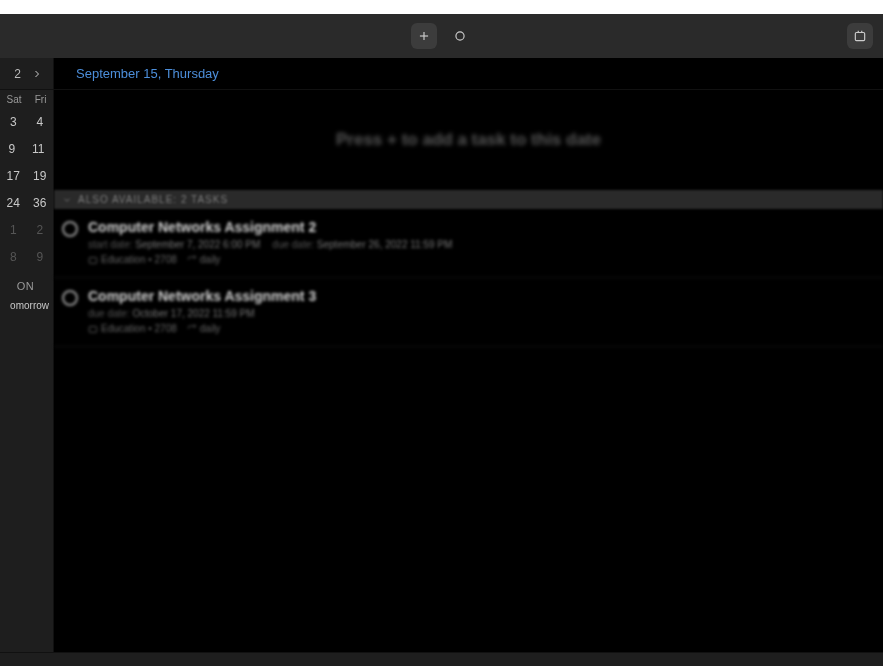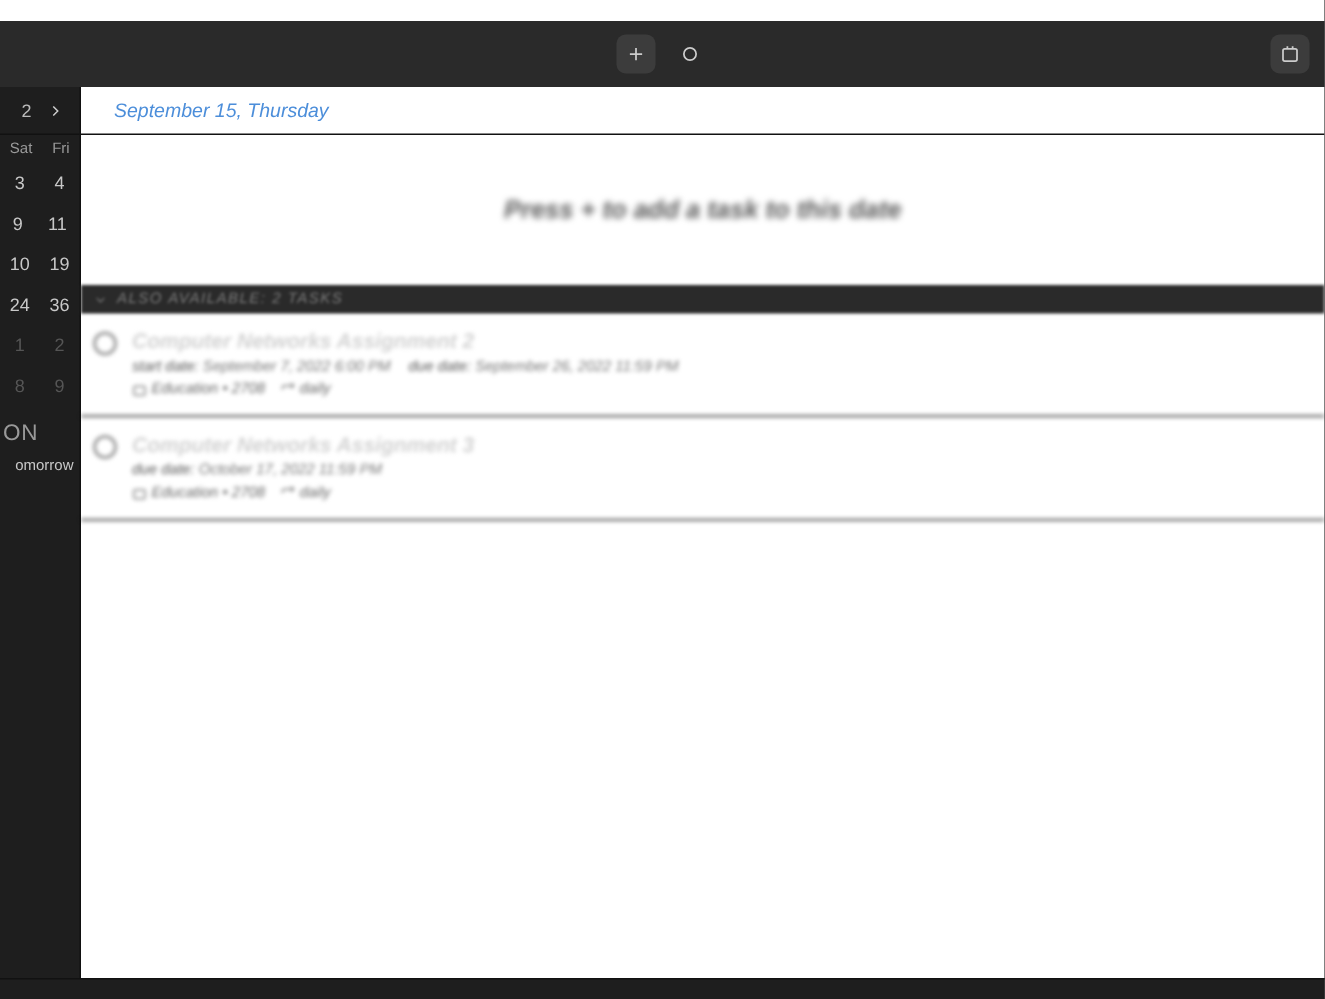--- a/index.html
+++ b/index.html
@@ -96,40 +96,39 @@
   .mini-cal-row {
     display: flex;
     height: 27px;
     align-items: center;
     justify-content: space-around;
     font-size: 12px;
     color: #c8c8c8;
   }
   .mini-cal-row .dim { color: #555; }
   .section-label {
-    font-size: 15px;
+    font-size: 11px;
     color: #999;
     padding: 10px 4px 2px 2px;
-    text-align: left;
+    text-align: center;
     letter-spacing: 0.5px;
   }
   .quick-item {
     font-size: 10px;
     color: #c8c8c8;
     padding: 6px 4px 6px 0;
     text-align: right;
     cursor: pointer;
   }
 
   .main {
     flex: 1;
     display: flex;
     flex-direction: column;
-    background: #ffffff;
-    font-style: italic;
+    background: #000000;
   }
   .date-title-bar {
     height: 32px;
     padding-left: 22px;
     display: flex;
     align-items: center;
     border-bottom: 1px solid #111;
   }
   .date-title {
     font-size: 13px;
@@ -260,21 +259,21 @@
     <div id="mini-cal">
         <div class="mini-cal-row">
           <span>3</span>
           <span>4</span>
         </div>
         <div class="mini-cal-row">
           <span>9</span>
           <span>11</span>
         </div>
         <div class="mini-cal-row">
-          <span>10</span>
+          <span>17</span>
           <span>19</span>
         </div>
         <div class="mini-cal-row">
           <span>24</span>
           <span>36</span>
         </div>
         <div class="mini-cal-row">
           <span class="dim">1</span>
           <span class="dim">2</span>
         </div>

